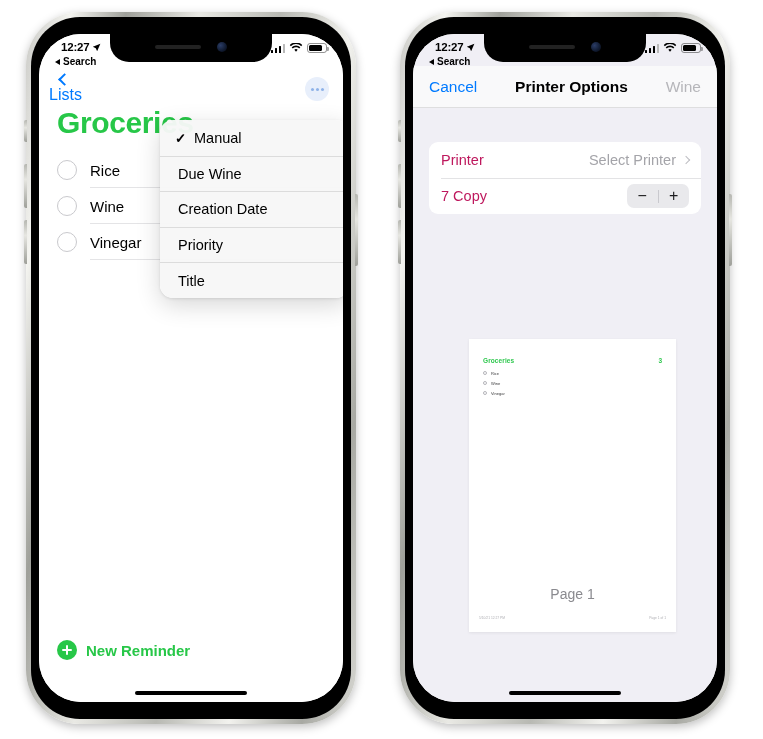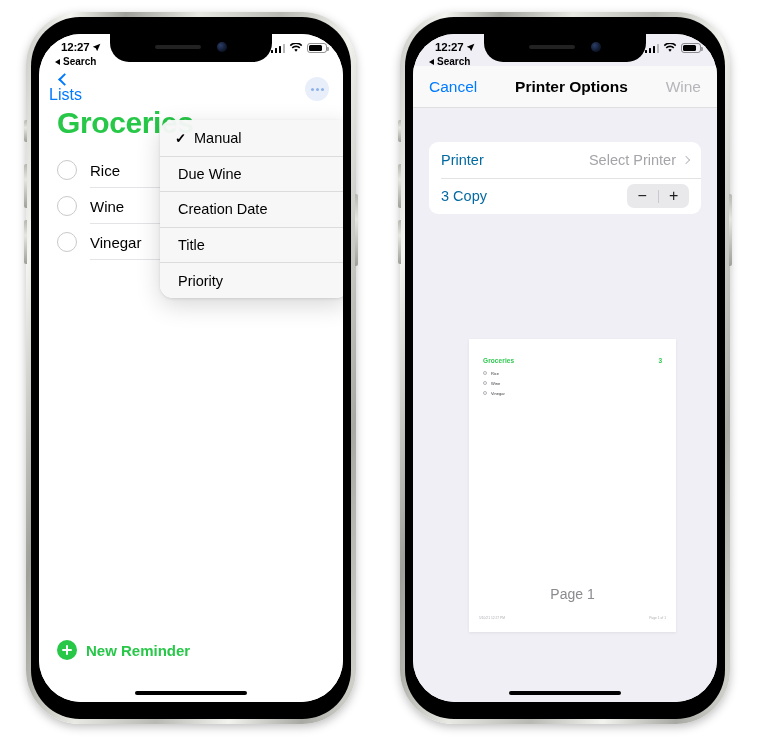--- a/index.html
+++ b/index.html
@@ -173,21 +173,21 @@
 
   .opt-card {
     position: absolute; top: 108px; left: 16px; right: 16px;
     background: #fff; border-radius: 9px; overflow: hidden;
   }
   .opt-row { position: relative; height: 36px; display: flex; align-items: center;
              justify-content: space-between; padding: 0 12px; }
   .opt-row + .opt-row::before {
     content:""; position:absolute; left:12px; right:0; top:0; height:.6px; background:#e3e3e5;
   }
-  .opt-key { font-size: 14.5px; color: #0369a1; }
+  .opt-key { font-size: 14.5px; color: #be185d; }
   .opt-val { display: flex; align-items: center; gap: 7px; color: #a4a4a9; font-size: 14.5px; cursor: pointer; }
   .chev-right {
     width: 6px; height: 6px; border-top: 1.7px solid #bdbdc2; border-right: 1.7px solid #bdbdc2;
     transform: rotate(45deg);
   }
   .stepper {
     display: flex; align-items: center; background: #e9e9ec; border-radius: 7px;
     height: 24px; width: 62px;
   }
   .stepper button {
@@ -313,24 +313,24 @@
               <span class="dd-check">✓</span>
               <span>Manual</span>
             </div>
             <div class="dd-item">
               <span>Due Wine</span>
             </div>
             <div class="dd-item">
               <span>Creation Date</span>
             </div>
             <div class="dd-item">
+              <span>Priority</span>
+            </div>
+            <div class="dd-item">
               <span>Title</span>
-            </div>
-            <div class="dd-item">
-              <span>Priority</span>
             </div>
           </div>
 
           <div class="home-ind"></div>
         </div>
 
       </div>
     </div>
   </div>
 
@@ -388,21 +388,21 @@
 
           <div class="opt-card">
             <div class="opt-row">
               <span class="opt-key">Printer</span>
               <span class="opt-val">
                 <span>Select Printer</span>
                 <span class="chev-right"></span>
               </span>
             </div>
             <div class="opt-row">
-              <span class="opt-key">3 Copy</span>
+              <span class="opt-key">7 Copy</span>
               <span class="stepper">
                 <button>−</button>
                 <span class="sep"></span>
                 <button>+</button>
               </span>
             </div>
           </div>
 
           <div class="preview">
             <div class="pv-head">

